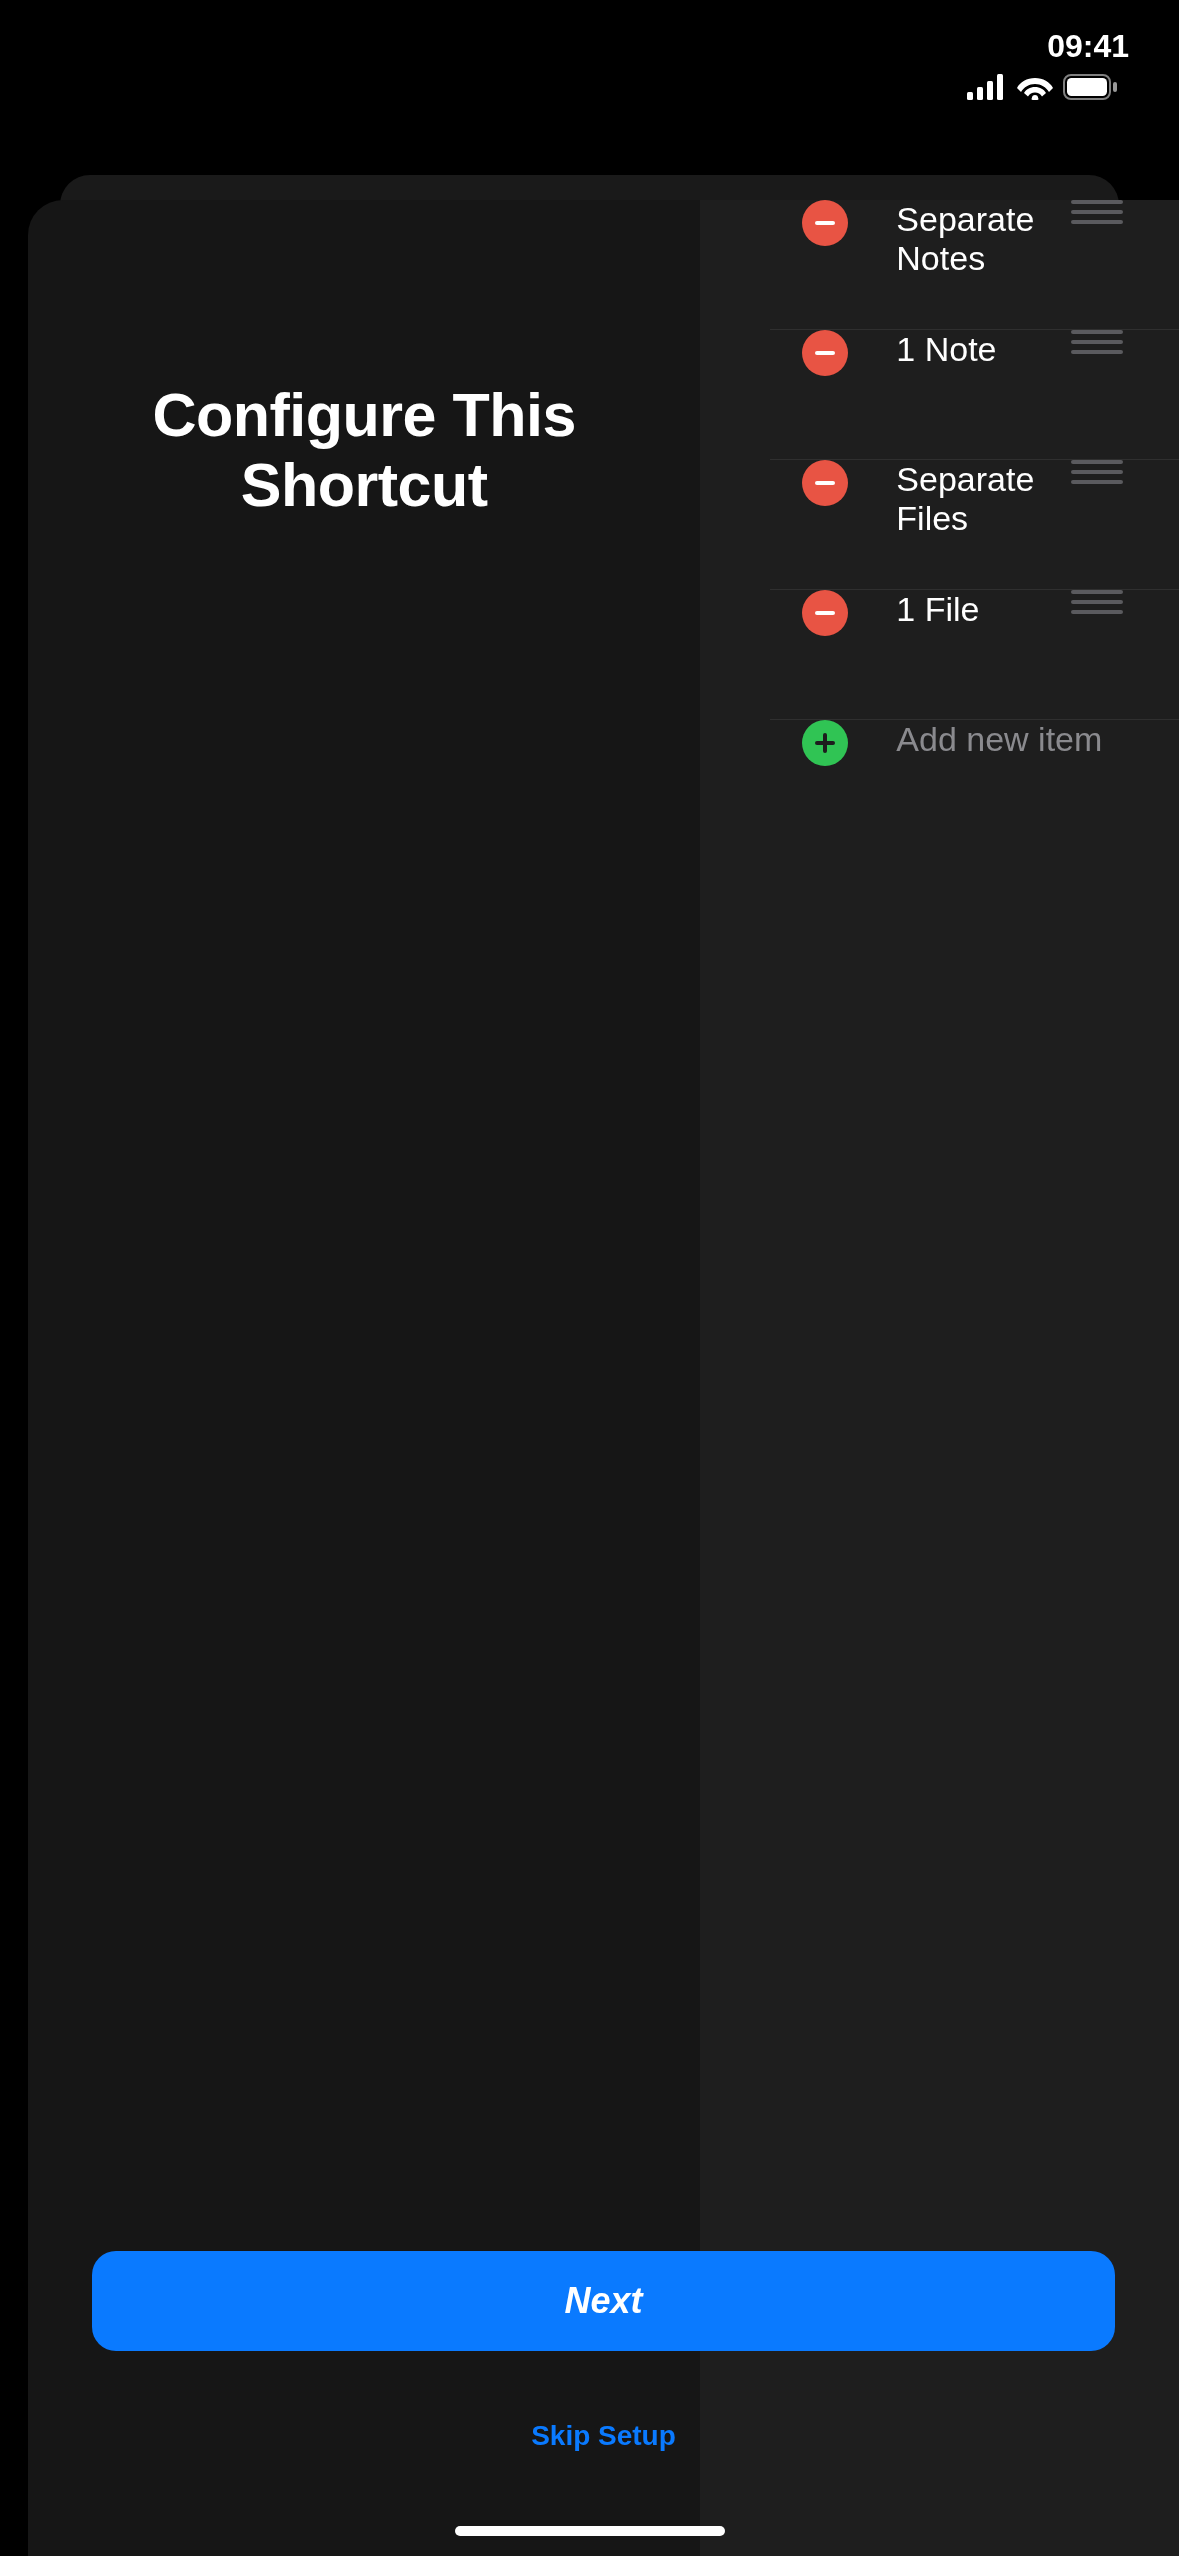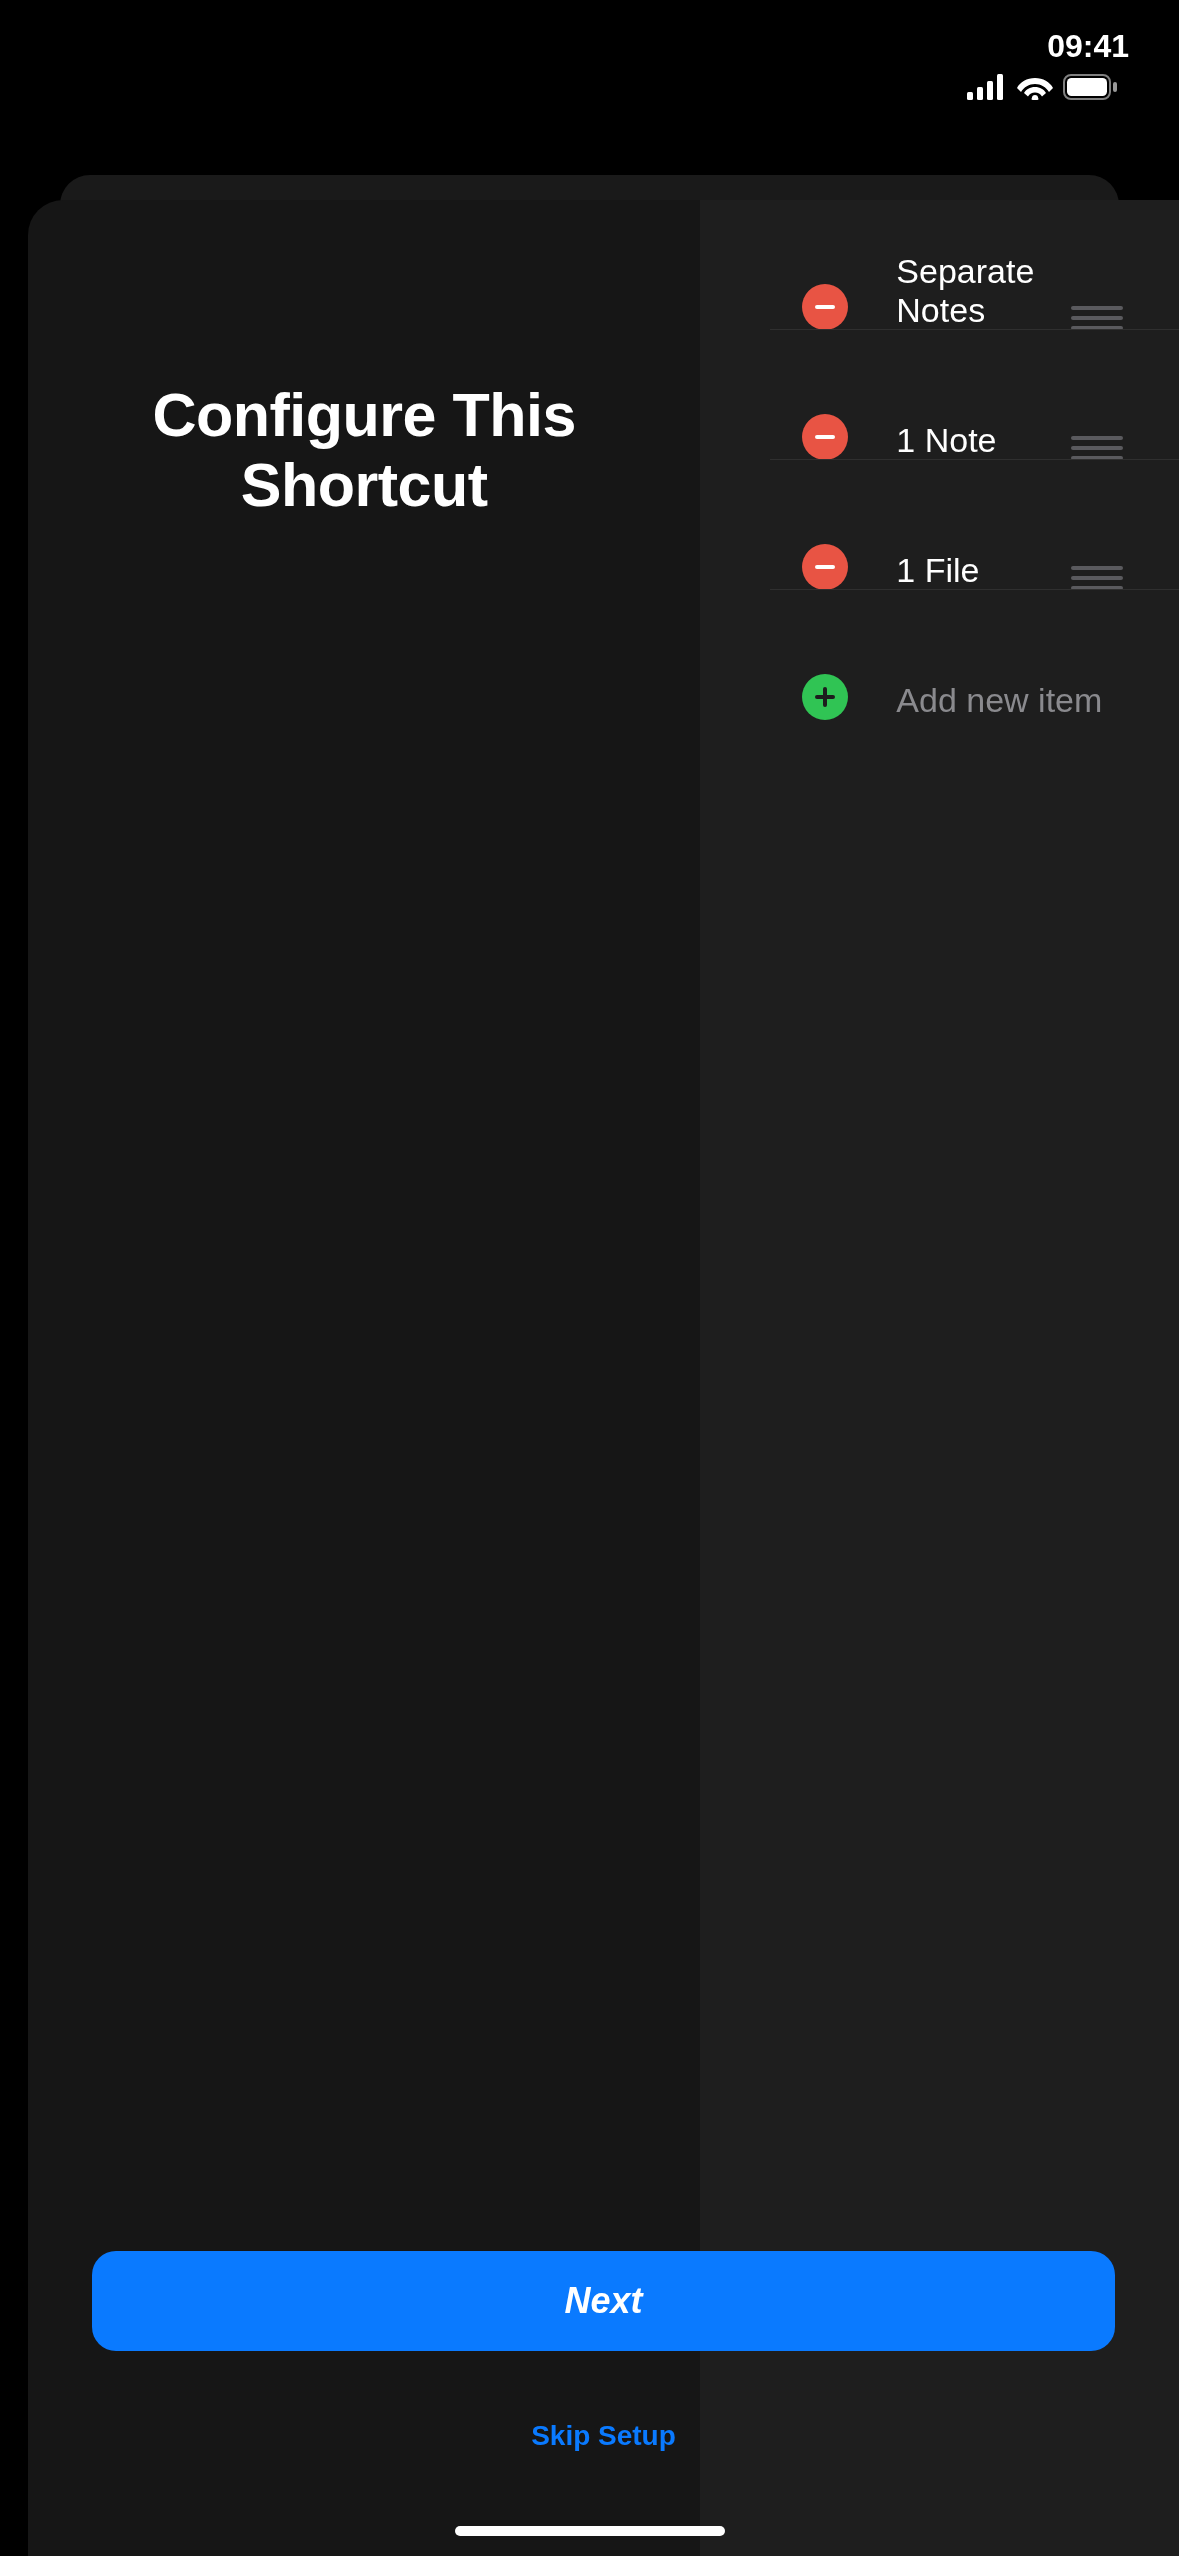--- a/index.html
+++ b/index.html
@@ -93,21 +93,21 @@
       letter-spacing: -0.2px;
     }
     
     
     .list {
       background: #1e1e1e;
     }
     
     .list-item {
       display: flex;
-      align-items: flex-end;
+      align-items: flex-start;
       height: 130px;
       padding: 0 48px 0 102px;
       position: relative;
     }
     
     .list-item::after {
       content: '';
       position: absolute;
       bottom: 0;
       left: 70px;
@@ -305,20 +305,29 @@
     <div class="list-item">
       <div class="delete-btn"></div>
       <span class="item-label">1 Note</span>
       <div class="drag-handle">
         <span></span>
           <span></span>
           <span></span>
       </div>
     </div>
 
+    <div class="list-item">
+      <div class="delete-btn"></div>
+      <span class="item-label">Separate Files</span>
+      <div class="drag-handle">
+        <span></span>
+          <span></span>
+          <span></span>
+      </div>
+    </div>
 
     <div class="list-item">
       <div class="delete-btn"></div>
       <span class="item-label">1 File</span>
       <div class="drag-handle">
         <span></span>
           <span></span>
           <span></span>
       </div>
     </div>

